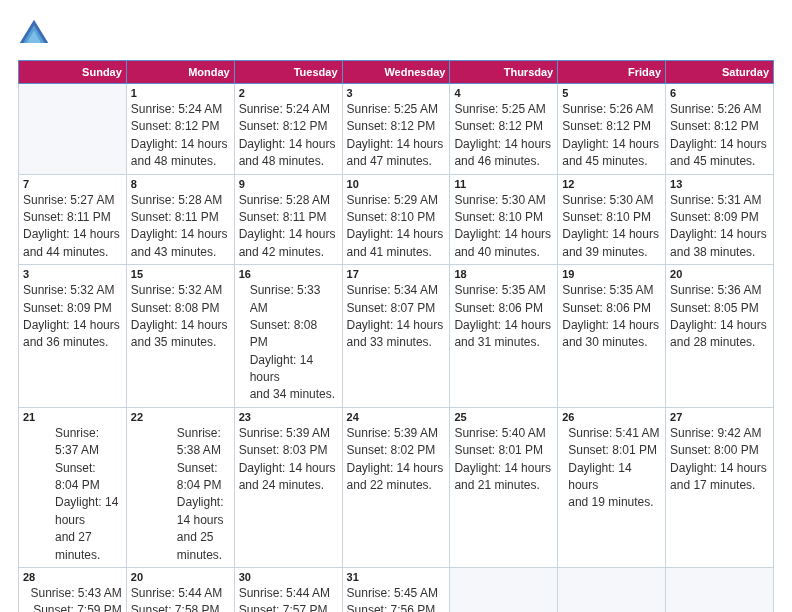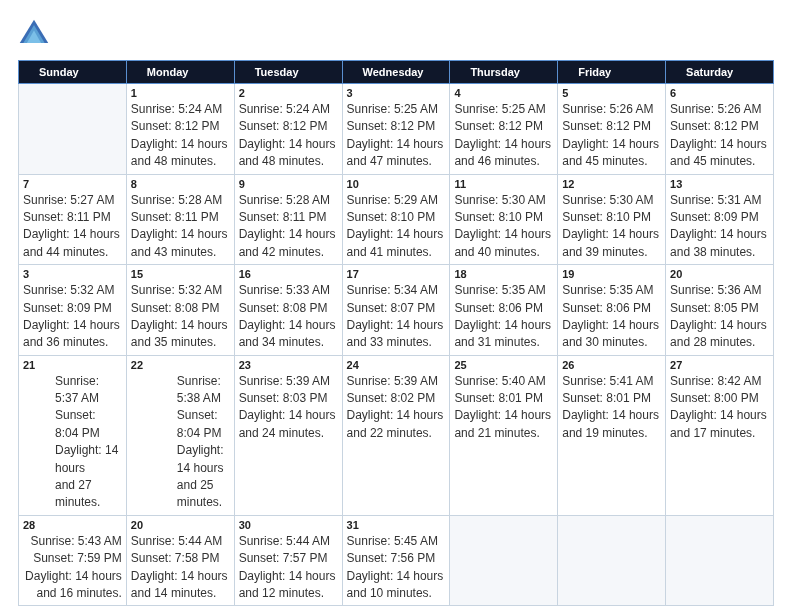--- a/index.html
+++ b/index.html
@@ -55,24 +55,24 @@
       color: #444;
     }
     .calendar {
       flex: 1;
       border-collapse: collapse;
       width: 100%;
       font-size: 9.5px;
       table-layout: fixed;
     }
     .calendar thead tr th {
-      background: #0f172a;
+      background: #be185d;
       color: #fff;
-      padding: 5px 20px;
-      text-align: left;
+      padding: 5px 4px;
+      text-align: right;
       font-size: 11px;
       border: 1px solid #5a8fd0;
     }
     .calendar tbody tr td {
       border: 1px solid #c8d4e0;
       vertical-align: top;
       padding: 3px 4px;
       height: 85px;
       background: #fff;
     }
@@ -232,21 +232,21 @@
           </td>
           <td>
             <div class="day-number">15</div>
             <div class="day-info" style="white-space: pre-line;">Sunrise: 5:32 AM
 Sunset: 8:08 PM
 Daylight: 14 hours
 and 35 minutes.</div>
           </td>
           <td>
             <div class="day-number">16</div>
-            <div class="day-info" style="white-space: pre-line;">Sunrise: 5:33 AM
+            <div class="day-info" style="white-space: pre-line; margin-left: 11px;">Sunrise: 5:33 AM
 Sunset: 8:08 PM
 Daylight: 14 hours
 and 34 minutes.</div>
           </td>
           <td>
             <div class="day-number">17</div>
             <div class="day-info" style="white-space: pre-line;">Sunrise: 5:34 AM
 Sunset: 8:07 PM
 Daylight: 14 hours
 and 33 minutes.</div>
@@ -304,28 +304,28 @@
           </td>
           <td>
             <div class="day-number">25</div>
             <div class="day-info" style="white-space: pre-line;">Sunrise: 5:40 AM
 Sunset: 8:01 PM
 Daylight: 14 hours
 and 21 minutes.</div>
           </td>
           <td>
             <div class="day-number">26</div>
-            <div class="day-info" style="white-space: pre-line;">Sunrise: 5:41 AM
+            <div class="day-info" style="white-space: pre-line; margin-left: 6px;">Sunrise: 5:41 AM
 Sunset: 8:01 PM
 Daylight: 14 hours
 and 19 minutes.</div>
           </td>
           <td>
             <div class="day-number">27</div>
-            <div class="day-info" style="white-space: pre-line;">Sunrise: 8:42 AM
+            <div class="day-info" style="white-space: pre-line;">Sunrise: 9:42 AM
 Sunset: 8:00 PM
 Daylight: 14 hours
 and 17 minutes.</div>
           </td>
         </tr>
         <tr>
           <td>
             <div class="day-number">28</div>
             <div class="day-info" style="white-space: pre-line; text-align: right;">Sunrise: 5:43 AM
 Sunset: 7:59 PM

